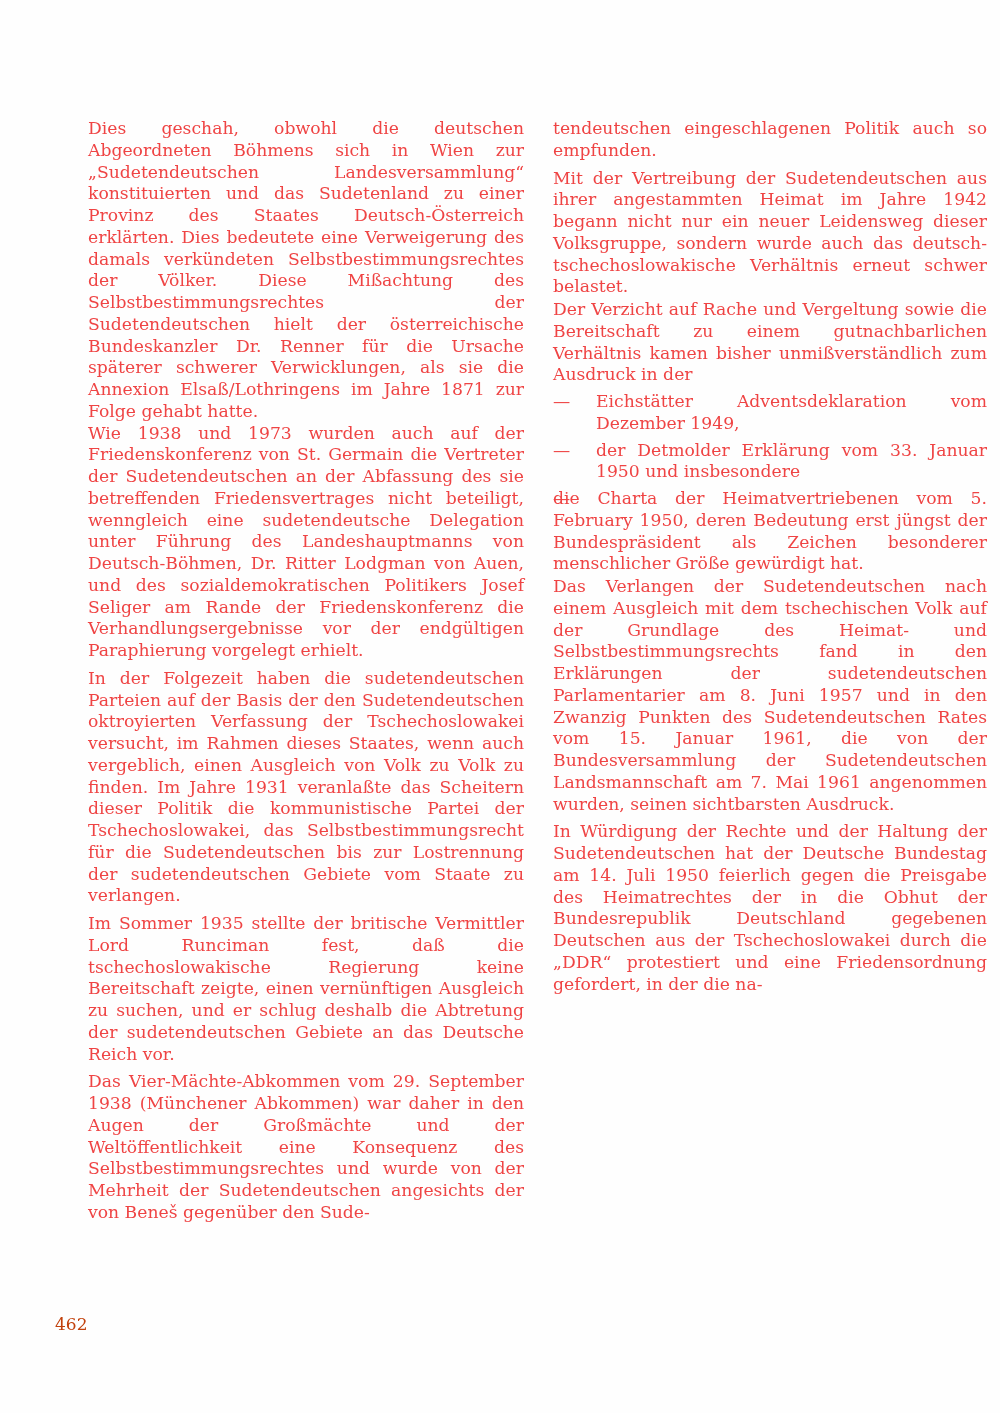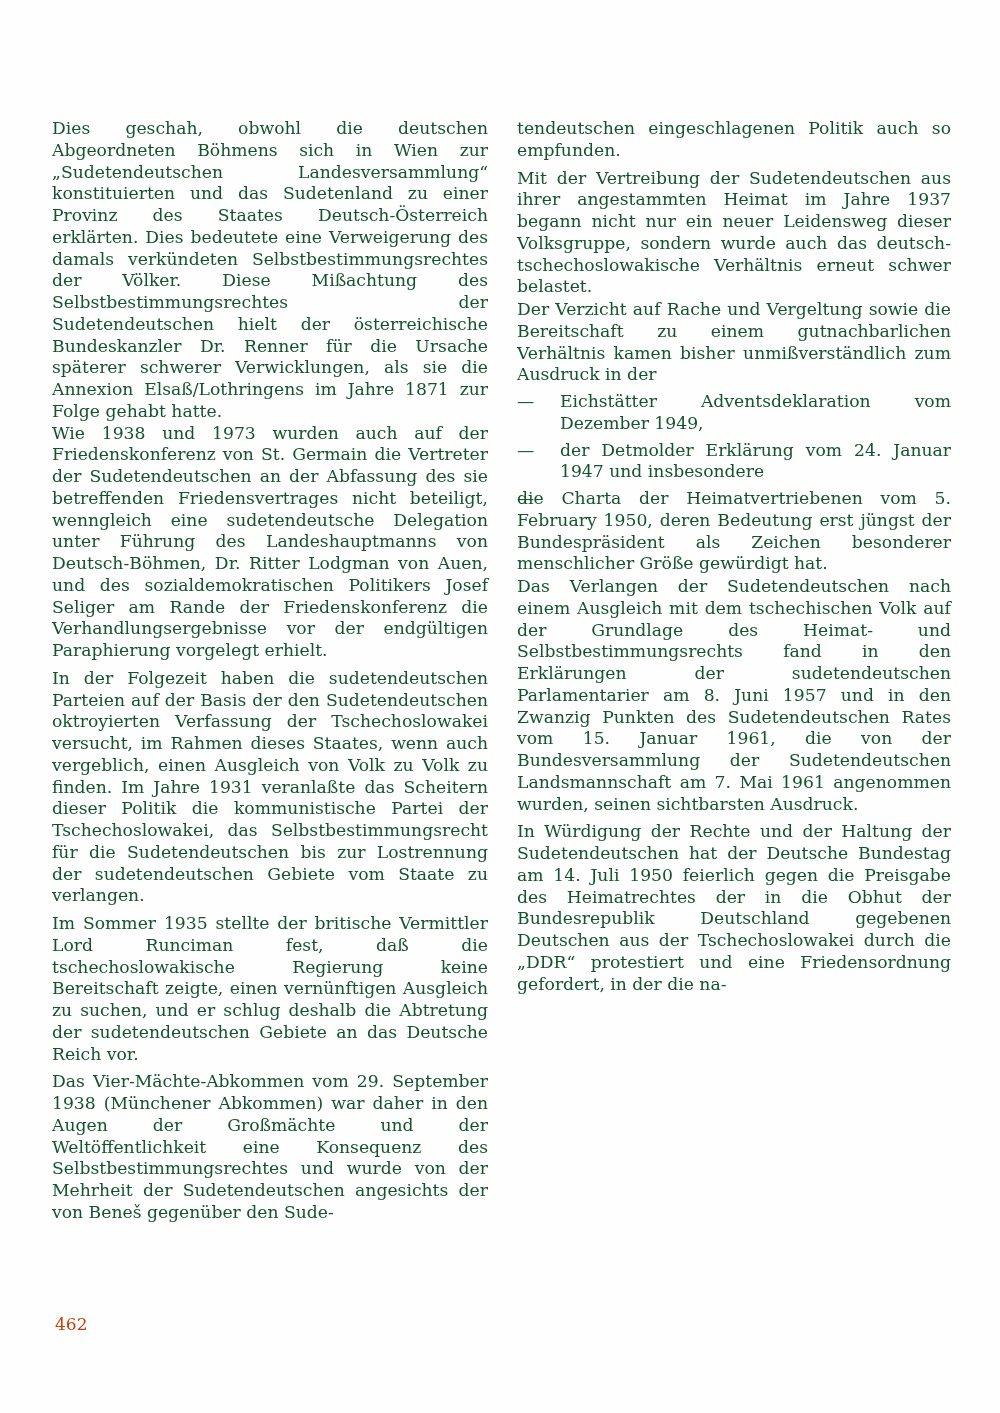--- a/index.html
+++ b/index.html
@@ -4,23 +4,24 @@
 <style>
   html, body { margin: 0; padding: 0; background: #ffffff; }
   body { width: 1000px; height: 1413px; position: relative; overflow: hidden; }
   .page { position: absolute; left: 0; top: 0; width: 1000px; height: 1413px; background: #fefefe; }
   .col {
     position: absolute;
     top: 118px;
     font-family: "DejaVu Serif", "Liberation Serif", serif;
     font-size: 17.2px;
     line-height: 21.75px;
-    color: #14532d;
+    color: #ef4444;
     text-align: justify;
     hyphens: manual;
+    margin-left: 36px;
   }
   .col-left { left: 52px; width: 436px; }
   .col-right { left: 517px; width: 434px; }
   .col p { margin: 0; }
   .col p.gap { margin-top: 6px; }
   .col p.gap-sm { margin-top: 1px; }
   .dash-list { list-style: none; margin: 5px 0 0 0; padding: 0; }
   .dash-list li { position: relative; padding-left: 43px; margin-bottom: 5px; }
   .dash-list li .dash { position: absolute; left: 0; top: 0; }
   .page-number {
@@ -37,31 +38,31 @@
   <div class="col col-left">
     <p>Dies geschah, obwohl die deutschen Abgeordneten Böhmens sich in Wien zur „Sudetendeutschen Landesversammlung“ konstituierten und das Sudetenland zu einer Provinz des Staates Deutsch-Österreich erklärten. Dies bedeutete eine Verweigerung des damals verkündeten Selbstbestimmungsrechtes der Völker. Diese Mißachtung des Selbstbestimmungsrechtes der Sudetendeutschen hielt der österreichische Bundeskanzler Dr. Renner für die Ursache späterer schwerer Verwicklungen, als sie die Annexion Elsaß/Lothringens im Jahre 1871 zur Folge gehabt hatte.</p>
     <p>Wie 1938 und 1973 wurden auch auf der Friedenskonferenz von St. Germain die Vertreter der Sudetendeutschen an der Abfassung des sie betreffenden Friedensvertrages nicht beteiligt, wenngleich eine sudetendeutsche Delegation unter Führung des Landeshauptmanns von Deutsch-Böhmen, Dr. Ritter Lodgman von Auen, und des sozialdemokratischen Politikers Josef Seliger am Rande der Friedenskonferenz die Verhandlungsergebnisse vor der endgültigen Paraphierung vorgelegt erhielt.</p>
     <p class="gap">In der Folgezeit haben die sudetendeutschen Parteien auf der Basis der den Sudetendeutschen oktroyierten Verfassung der Tschechoslowakei versucht, im Rahmen dieses Staates, wenn auch vergeblich, einen Ausgleich von Volk zu Volk zu finden. Im Jahre 1931 veranlaßte das Scheitern dieser Politik die kommunistische Partei der Tschechoslowakei, das Selbstbestimmungsrecht für die Sudetendeutschen bis zur Lostrennung der sudetendeutschen Gebiete vom Staate zu verlangen.</p>
     <p class="gap">Im Sommer 1935 stellte der britische Vermittler Lord Runciman fest, daß die tschechoslowakische Regierung keine Bereitschaft zeigte, einen vernünftigen Ausgleich zu suchen, und er schlug deshalb die Abtretung der sudetendeutschen Gebiete an das Deutsche Reich vor.</p>
     <p class="gap">Das Vier-Mächte-Abkommen vom 29. September 1938 (Münchener Abkommen) war daher in den Augen der Großmächte und der Weltöffentlichkeit eine Konsequenz des Selbstbestimmungsrechtes und wurde von der Mehrheit der Sudetendeutschen angesichts der von Beneš gegenüber den Sude-</p>
   </div>
 
   <div class="col col-right">
     <p>tendeutschen eingeschlagenen Politik auch so empfunden.</p>
-    <p class="gap">Mit der Vertreibung der Sudetendeutschen aus ihrer angestammten Heimat im Jahre 1937 begann nicht nur ein neuer Leidensweg dieser Volksgruppe, sondern wurde auch das deutsch-tschechoslowakische Verhältnis erneut schwer belastet.</p>
+    <p class="gap">Mit der Vertreibung der Sudetendeutschen aus ihrer angestammten Heimat im Jahre 1942 begann nicht nur ein neuer Leidensweg dieser Volksgruppe, sondern wurde auch das deutsch-tschechoslowakische Verhältnis erneut schwer belastet.</p>
     <p class="gap-sm">Der Verzicht auf Rache und Vergeltung sowie die Bereitschaft zu einem gutnachbarlichen Verhältnis kamen bisher unmißverständlich zum Ausdruck in der</p>
 
     <ul class="dash-list">
       <li>
         <span class="dash">—</span>
         <span>Eichstätter Adventsdeklaration vom Dezember 1949,</span>
       </li>
       <li>
         <span class="dash">—</span>
-        <span>der Detmolder Erklärung vom 24. Januar 1947 und insbesondere</span>
+        <span>der Detmolder Erklärung vom 33. Januar 1950 und insbesondere</span>
       </li>
       <li>
         <span class="dash">—</span>
       </li>
     </ul>
 
     <p>die Charta der Heimatvertriebenen vom 5. February 1950, deren Bedeutung erst jüngst der Bundespräsident als Zeichen besonderer menschlicher Größe gewürdigt hat.</p>
     <p class="gap-sm">Das Verlangen der Sudetendeutschen nach einem Ausgleich mit dem tschechischen Volk auf der Grundlage des Heimat- und Selbstbestimmungsrechts fand in den Erklärungen der sudetendeutschen Parlamentarier am 8. Juni 1957 und in den Zwanzig Punkten des Sudetendeutschen Rates vom 15. Januar 1961, die von der Bundesversammlung der Sudetendeutschen Landsmannschaft am 7. Mai 1961 angenommen wurden, seinen sichtbarsten Ausdruck.</p>
     <p class="gap">In Würdigung der Rechte und der Haltung der Sudetendeutschen hat der Deutsche Bundestag am 14. Juli 1950 feierlich gegen die Preisgabe des Heimatrechtes der in die Obhut der Bundesrepublik Deutschland gegebenen Deutschen aus der Tschechoslowakei durch die „DDR“ protestiert und eine Friedensordnung gefordert, in der die na-</p>
   </div>

